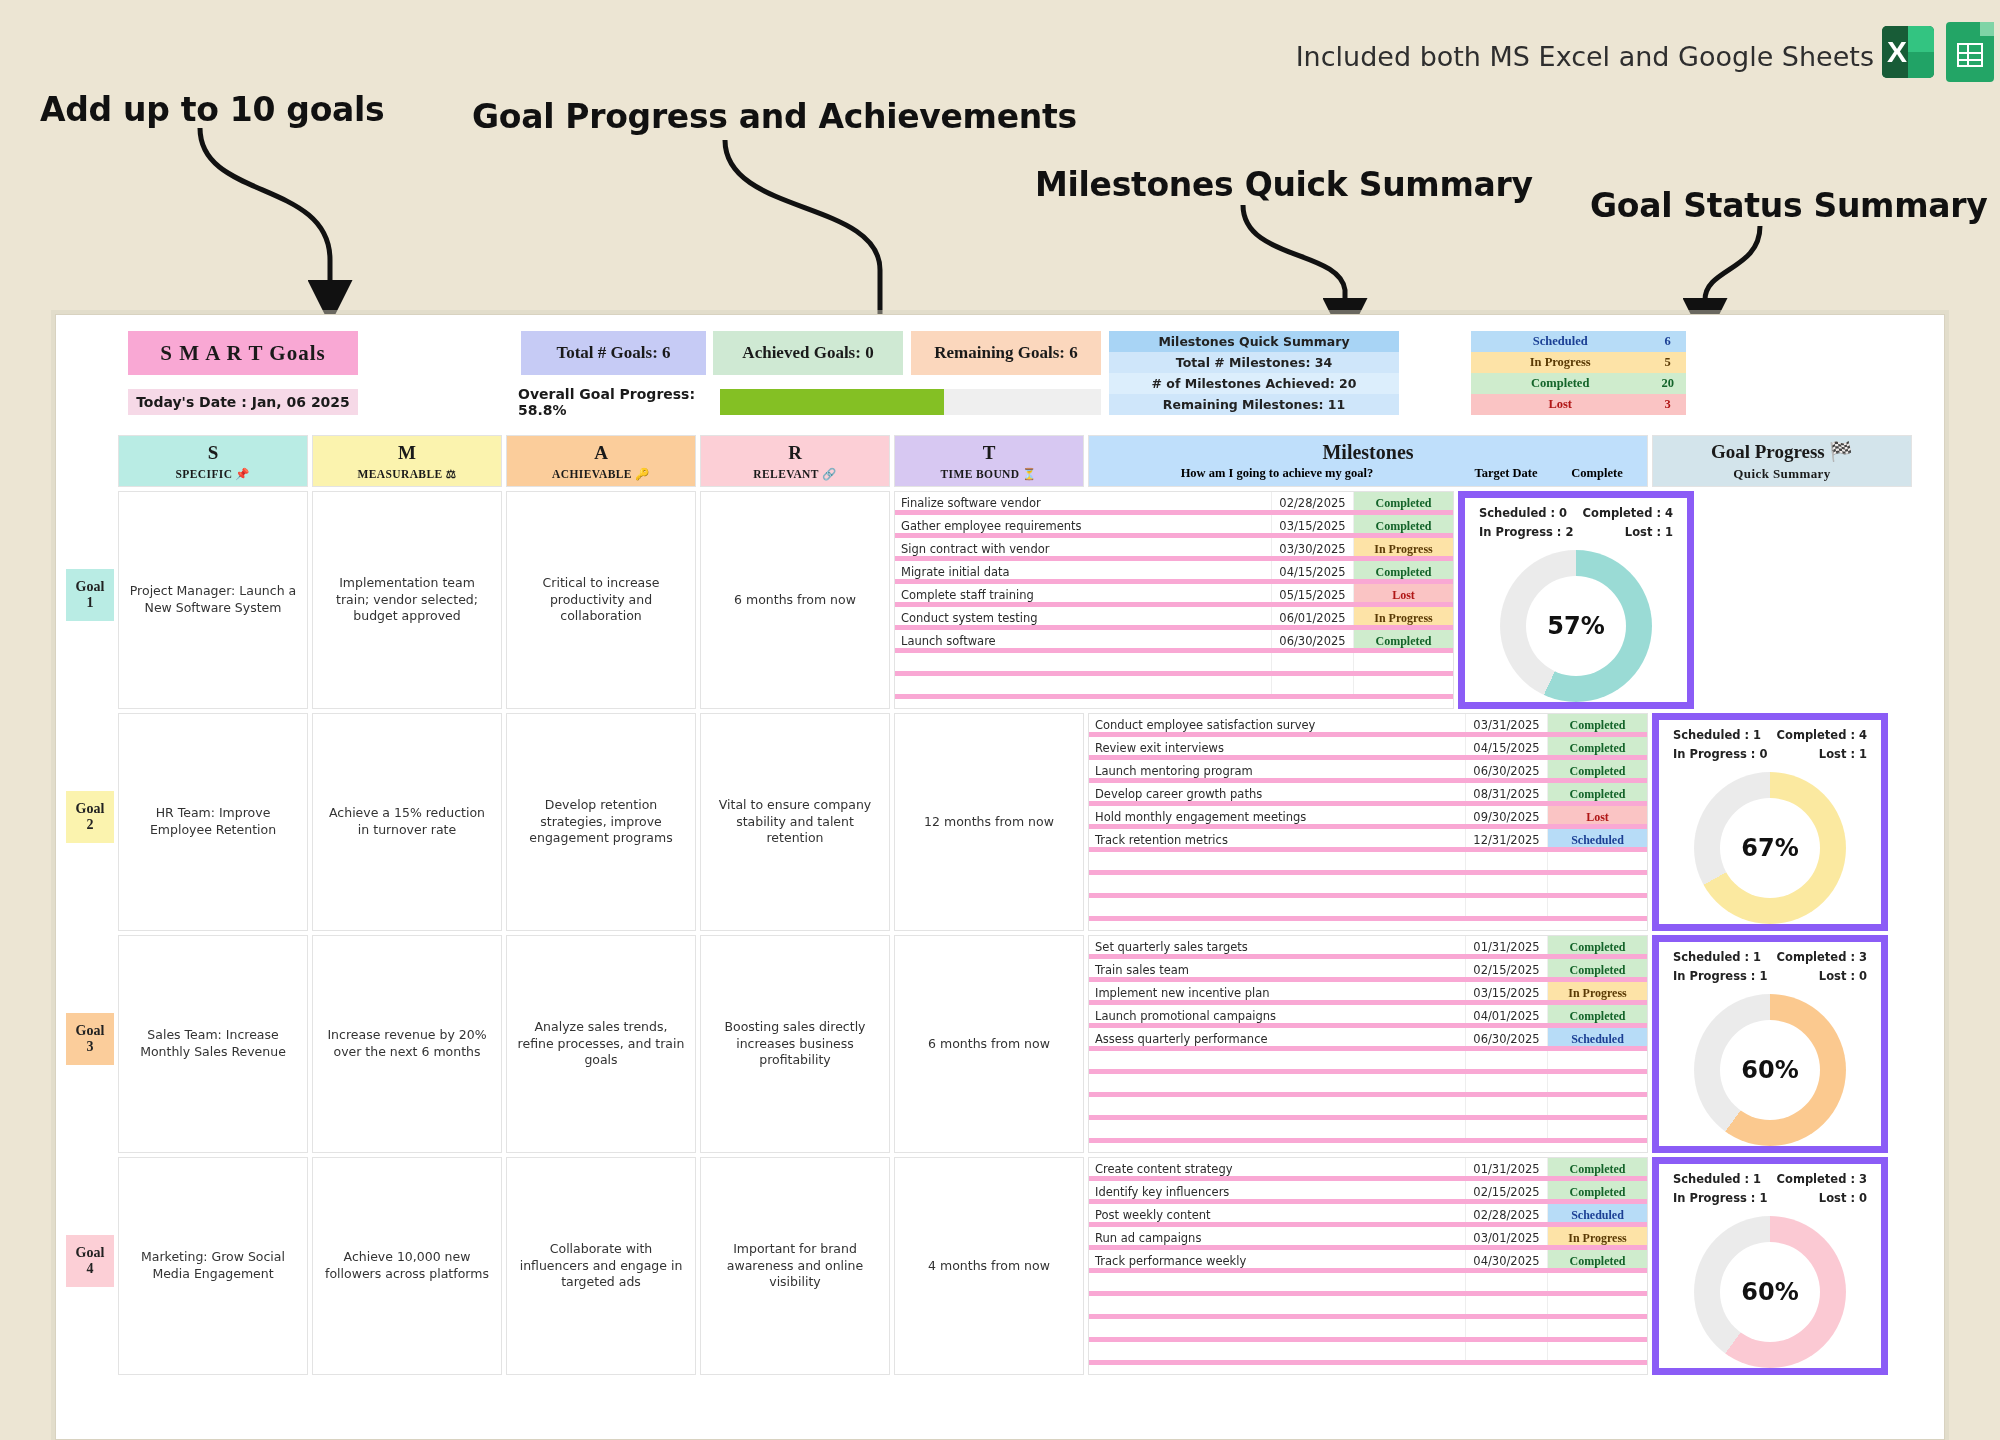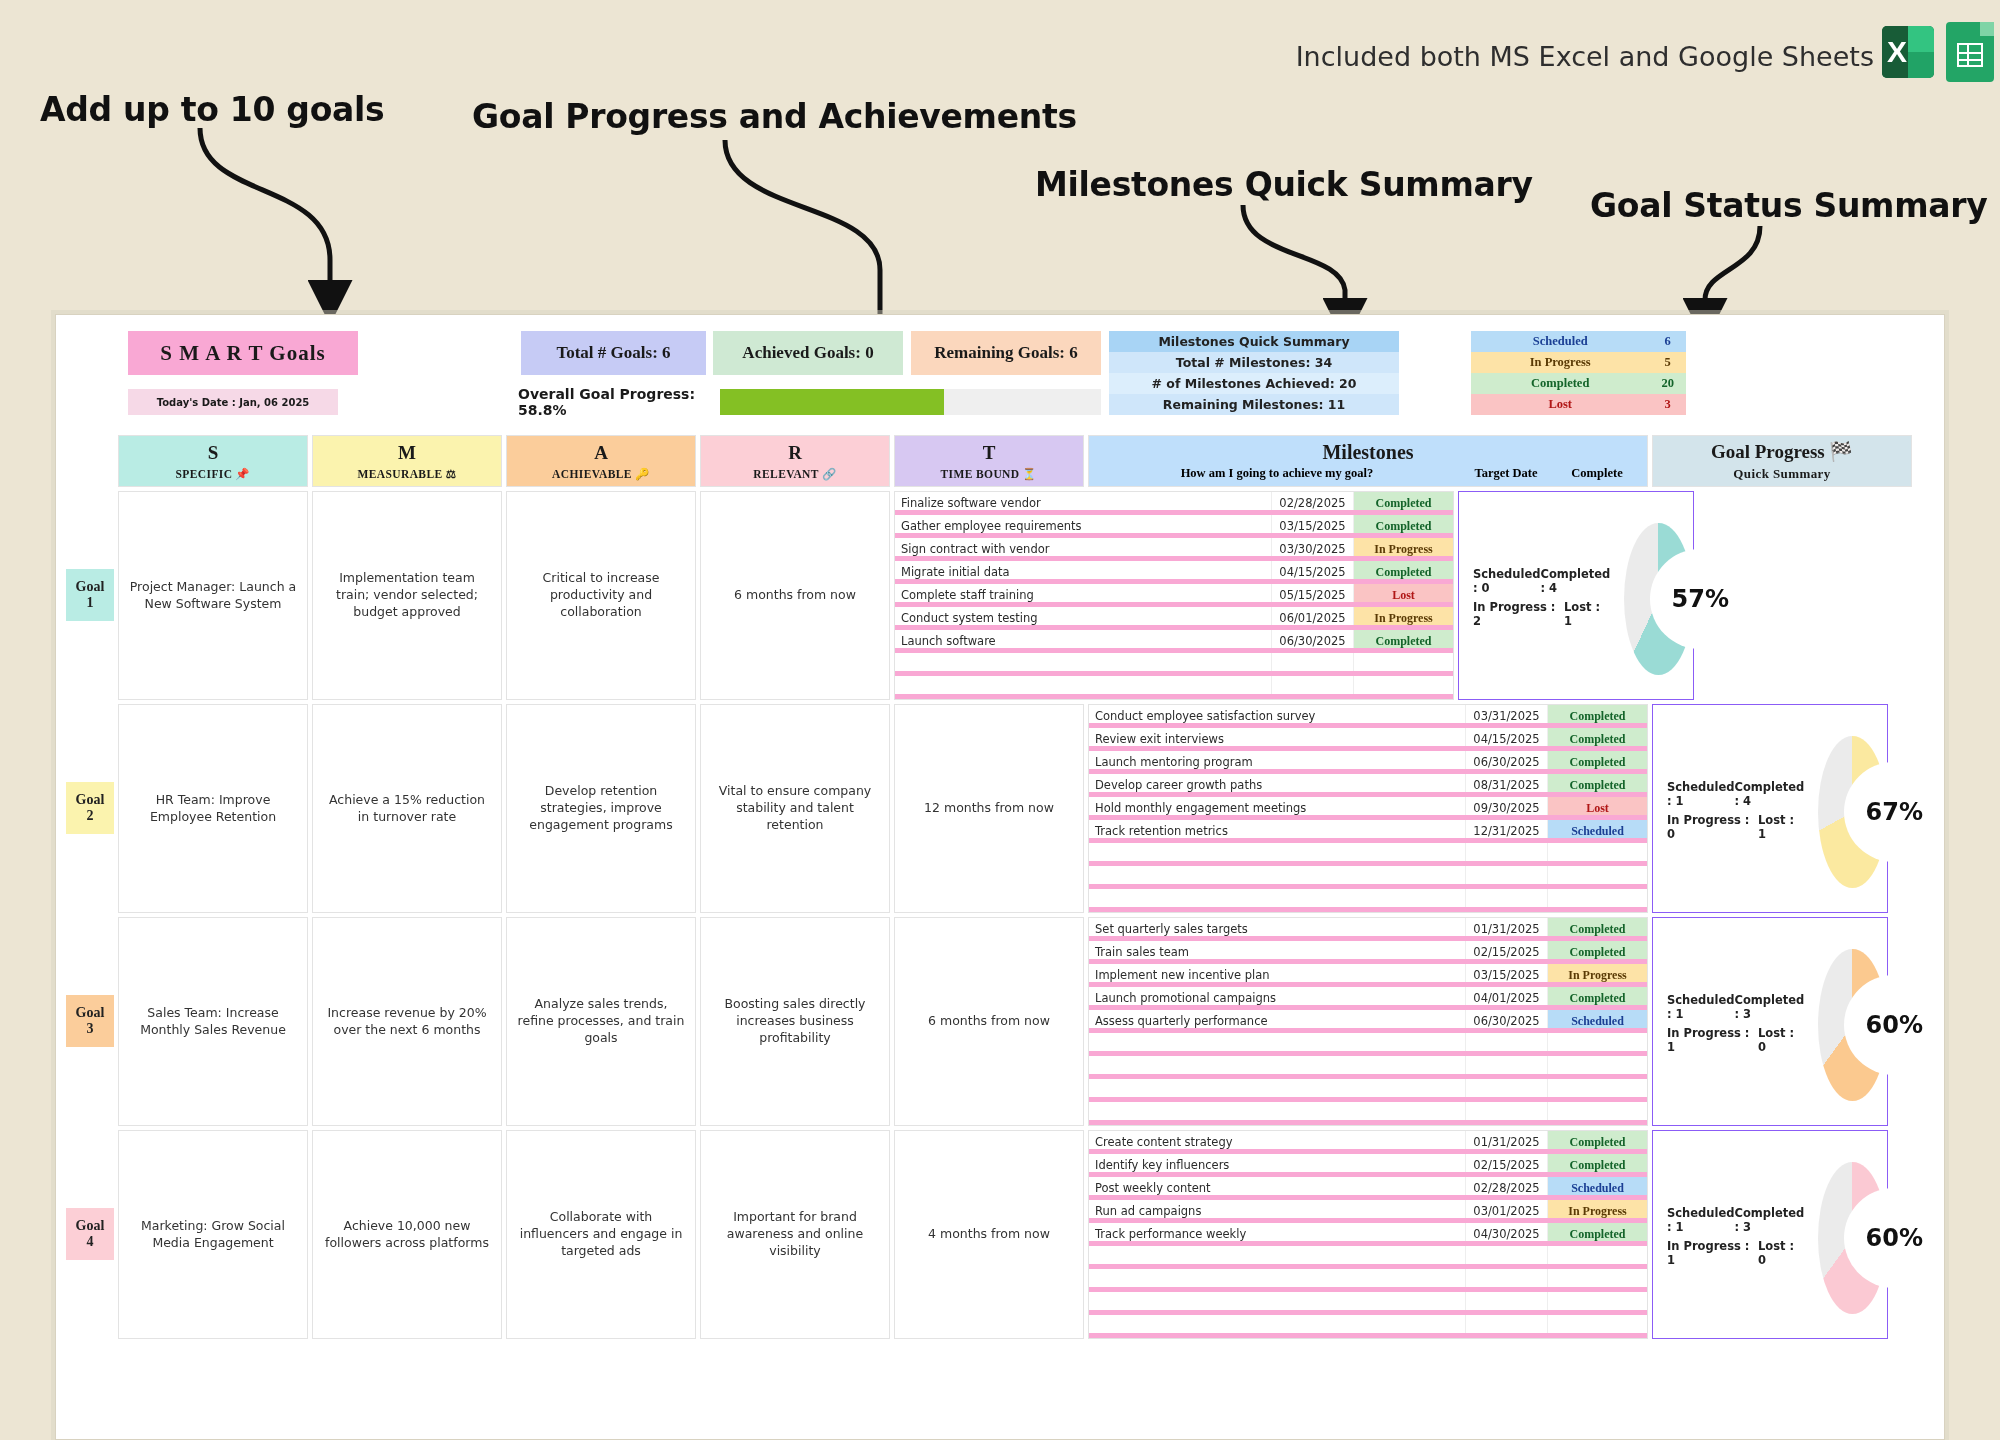--- a/index.html
+++ b/index.html
@@ -61,21 +61,21 @@
     padding:12px 10px 0 10px;
   }
 
   
   .topband { position:relative; height:100px; }
   .cellbox {
     position:absolute; display:flex; align-items:center; justify-content:center;
     font-family:"Liberation Serif", serif; font-weight:bold; color:#1a1a1a;
   }
   #smart-title { left:62px;  top:4px;  width:230px; height:44px; background:#f9a8d4; font-size:21px; letter-spacing:1px;}
-  #today-date  { left:62px;  top:62px; width:210px; height:26px; background:#f6d9e7; font-size:10px;
+  #today-date  { left:62px;  top:62px; width:230px; height:26px; background:#f6d9e7; font-size:14px;
                  font-family:"DejaVu Sans",sans-serif; letter-spacing:0; }
   #total-goals { left:455px; top:4px;  width:185px; height:44px; background:#c6cbf5; font-size:17px;}
   #achieved-goals{left:647px;top:4px;  width:190px; height:44px; background:#cfe9d3; font-size:17px;}
   #remaining-goals{left:845px;top:4px; width:190px; height:44px; background:#fbd7bd; font-size:17px;}
   #ogp-label   { left:452px; top:62px; width:190px; height:26px; font-size:14px;
                  font-family:"DejaVu Sans",sans-serif; justify-content:flex-end; }
   #ogp-track   { position:absolute; left:654px; top:62px; width:381px; height:26px; background:#efefef; }
   #ogp-fill    { position:absolute; left:0; top:0; height:100%; background:#84c024; }
 
   
@@ -142,22 +142,22 @@
   .mrow .d { width:82px; text-align:center; font-family:"DejaVu Sans",sans-serif; font-size:11.5px;
              color:#2b2b2b; line-height:23px; border-left:1px solid #eee; }
   .mrow .c { width:100px; text-align:center; font-family:"Liberation Serif",serif; font-size:12px;
              font-weight:bold; line-height:23px; border-left:1px solid #eee; }
   .st-Completed { background:#cfeccd; color:#14642a; }
   .st-InProgress{ background:#fde3a7; color:#5a3a05; }
   .st-Lost      { background:#fac4c4; color:#b01616; }
   .st-Scheduled { background:#b7dcf7; color:#1b3f94; }
   .st-blank     { background:transparent; }
 
-  .gpcell { flex:0 0 auto; width:236px; border:1px solid #8b5cf6; position:relative;
-            display:flex; flex-direction:row; align-items:center; }
+  .gpcell { flex:0 0 auto; width:236px; border:7px solid #8b5cf6; position:relative;
+            display:flex; flex-direction:column; align-items:center; }
   .qs { width:100%; padding:8px 14px 0 14px; font-family:"DejaVu Sans",sans-serif;
         font-size:11.5px; font-weight:bold; color:#222; }
   .qs .line { display:flex; justify-content:space-between; margin-bottom:5px; }
   .donut { position:relative; width:152px; height:152px; margin-top:6px; }
   .donut .hole { position:absolute; left:26px; top:26px; width:100px; height:100px;
                  background:#fff; border-radius:50%; display:flex; align-items:center;
                  justify-content:center; font-family:"DejaVu Sans",sans-serif;
                  font-size:24px; font-weight:bold; color:#111; }
 </style>
 </head>

